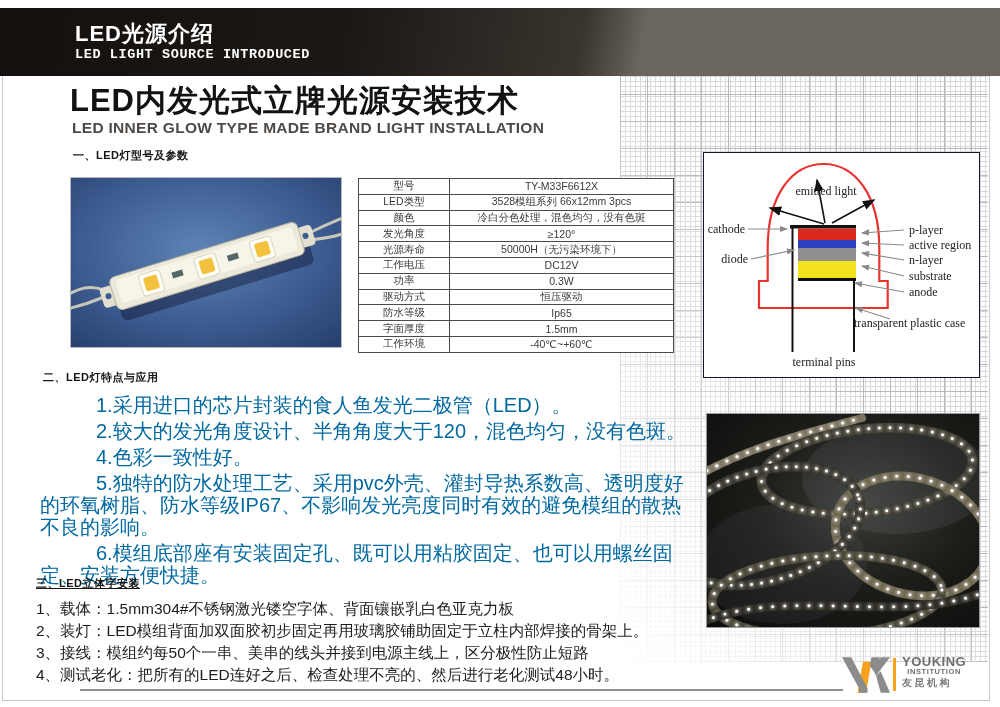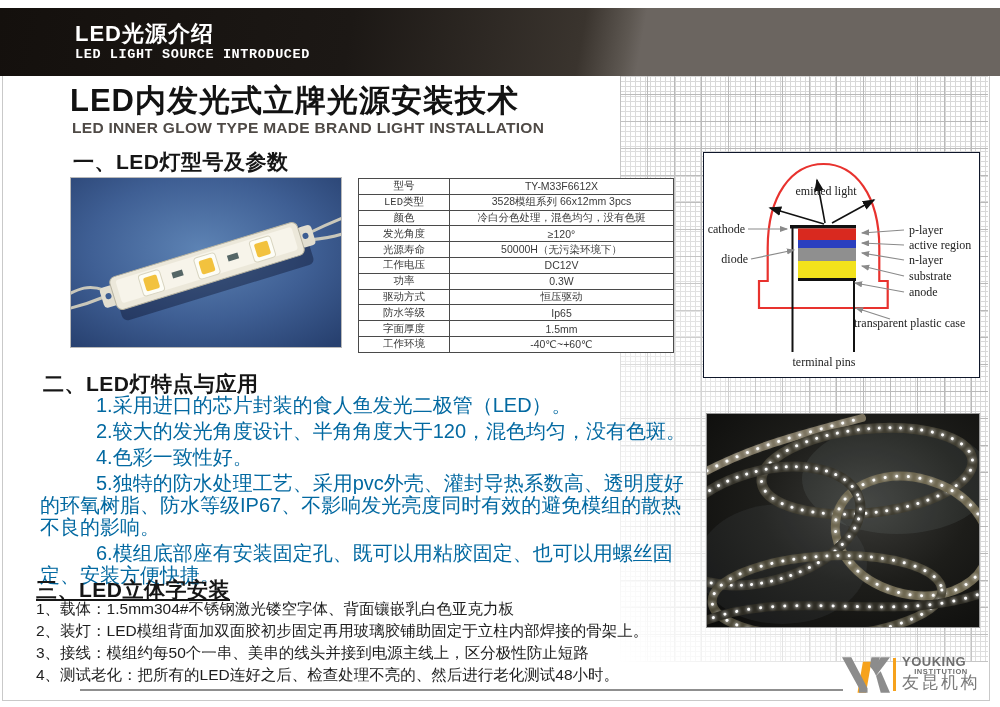--- a/index.html
+++ b/index.html
@@ -24,34 +24,34 @@
       repeating-linear-gradient(0deg,#b9b9b9 0,#b9b9b9 1px,transparent 1px,transparent 27px),
       repeating-linear-gradient(90deg,#b9b9b9 0,#b9b9b9 1px,transparent 1px,transparent 27px),
       repeating-linear-gradient(0deg,#d8d8d8 0,#d8d8d8 1px,transparent 1px,transparent 5px),
       repeating-linear-gradient(90deg,#d8d8d8 0,#d8d8d8 1px,transparent 1px,transparent 5px);}
 
   
   .main-title{position:absolute;left:70px;top:80px;font-size:31px;font-weight:800;color:#121212;letter-spacing:1px;}
   .main-sub{position:absolute;left:72px;top:119px;font-size:15.5px;font-weight:700;color:#4f4a46;letter-spacing:.3px;}
 
   
-  .sec-head{position:absolute;font-size:21px;font-weight:700;color:#161616;letter-spacing:.5px;}
+  .sec-head{position:absolute;font-size:11px;font-weight:700;color:#161616;letter-spacing:.5px;}
   .s1-head{left:73px;top:148px;}
   .s2-head{left:43px;top:370px;}
   .s3-head{left:36px;top:576px;text-decoration:underline;}
 
   
   .module-photo{position:absolute;left:70px;top:177px;width:272px;height:171px;border:1px solid #b9b9b9;box-sizing:border-box;}
   .module-photo svg{display:block;}
 
   
   .spec-table{position:absolute;left:358px;top:178px;width:316px;border-collapse:collapse;table-layout:fixed;background:#fff;}
   .spec-table td{border:1px solid #4a4a4a;font-size:10.5px;color:#3a3a3a;text-align:center;
                  height:14.8px;padding:0 2px;overflow:hidden;white-space:nowrap;}
-  .spec-table td.lbl{width:86px;font-family:Liberation Mono, monospace;}
+  .spec-table td.lbl{width:86px;}
 
   
   .diagram{position:absolute;left:703px;top:152px;width:277px;height:226px;background:#fff;
            border:1px solid #0f172a;box-sizing:border-box;}
   .diagram svg{display:block;font-family:"Liberation Serif","DejaVu Serif",serif;}
   .diagram text{fill:#222;font-size:12px;}
 
   
   .s2-body{position:absolute;left:40px;top:394px;width:654px;}
   .s2-body p{margin:0 0 4px 0;font-size:20px;line-height:22px;color:#0369a1;text-indent:56px;}
@@ -65,21 +65,21 @@
   .s3-body p{margin:0;font-size:15.5px;line-height:22px;color:#1d1d1d;}
 
   
   .footer-line{position:absolute;left:80px;top:689px;width:763px;height:2px;background:#8f8f8f;}
   .logo{position:absolute;left:842px;top:655px;width:146px;height:40px;}
   .logo-mark{position:absolute;left:0;top:2px;}
   .logo-divider{position:absolute;left:51px;top:3px;width:3px;height:33px;background:#f6a21c;}
   .logo-text{position:absolute;left:60px;top:1px;color:#6e6e6e;}
   .logo-en{font-size:13px;font-weight:800;letter-spacing:.5px;line-height:12px;}
   .logo-sub{font-size:7.5px;font-weight:800;letter-spacing:.6px;line-height:8px;text-align:center;}
-  .logo-zh{font-size:17px;font-weight:400;letter-spacing:2.5px;line-height:14px;color:#7a7a7a;}
+  .logo-zh{font-size:10px;font-weight:700;letter-spacing:2.5px;line-height:14px;color:#7a7a7a;}
 </style>
 </head>
 <body>
 
 <div class="page">
 
   <div class="topbar">
     <div class="topbar-zh">LED光源介绍</div>
     <div class="topbar-en">LED LIGHT SOURCE INTRODUCED</div>
   </div>

